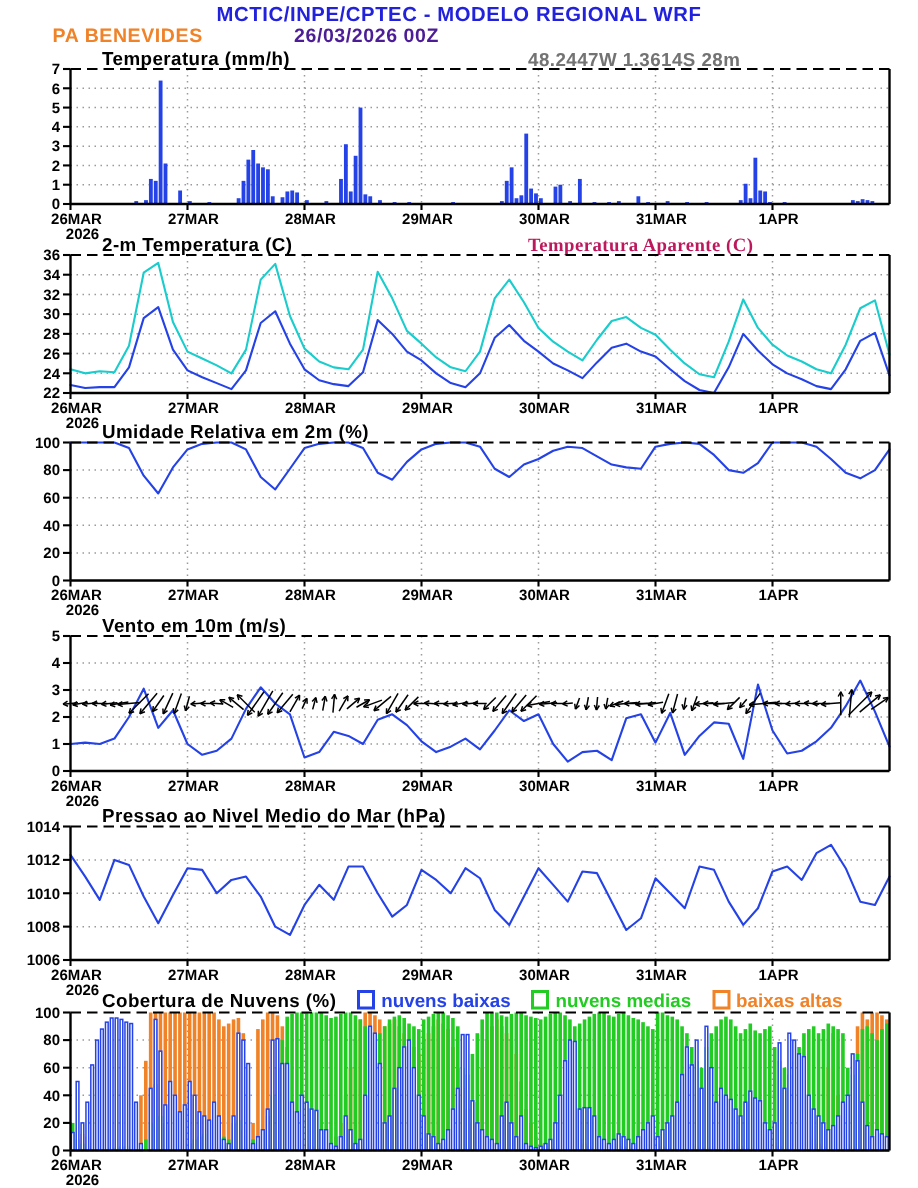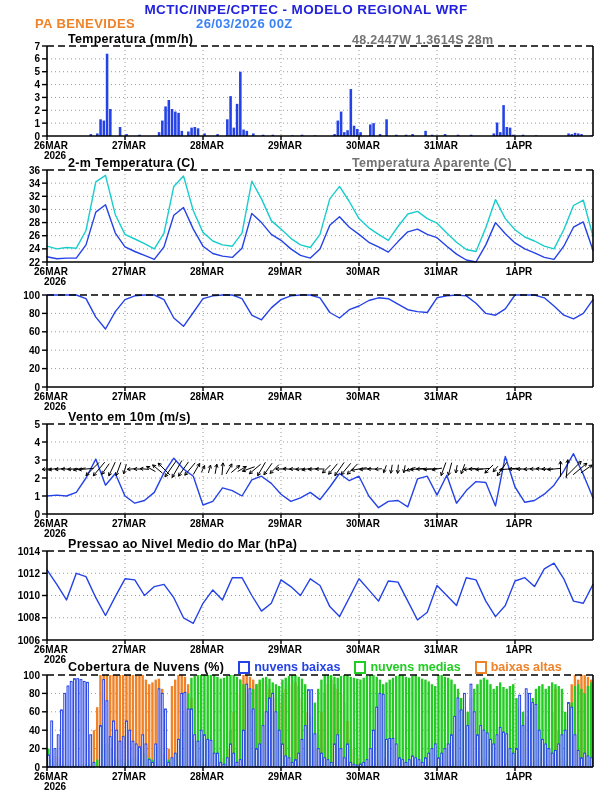--- a/index.html
+++ b/index.html
@@ -2,42 +2,43 @@
 <html><head>
 <meta charset="utf-8">
 <style>
   html,body{margin:0;padding:0;background:#fff;}
   .page{position:relative;width:612px;height:792px;background:#ffffff;overflow:hidden;
         font-family:"Liberation Sans","DejaVu Sans",sans-serif;font-weight:700;}
   .hdr-title{position:absolute;top:2px;left:0;width:612px;text-align:center;
              font-size:13.5px;letter-spacing:.4px;color:#2222DD;}
   .abs{position:absolute;white-space:nowrap;}
   .station{top:16px;left:35px;font-size:13px;color:#F08228;letter-spacing:.4px;}
-  .runtime{top:16px;left:196px;font-size:13px;color:#3b82f6;letter-spacing:.4px;text-align:right;}
+  .runtime{top:16px;left:196px;font-size:13px;color:#4c1d95;letter-spacing:.4px;text-align:right;}
   .coords{top:33px;left:352px;font-size:12.5px;color:#737373;letter-spacing:.3px;}
   .ptitle{font-size:12.5px;color:#000;letter-spacing:.3px;}
-  .c-cyan{color:#737373;} .c-blue{color:#2442E6;} .c-green{color:#22CC22;} .c-orange{color:#F08228;}
+  .c-cyan{color:#be185d;font-family:Liberation Serif, serif;} .c-blue{color:#2442E6;} .c-green{color:#22CC22;} .c-orange{color:#F08228;}
   .legend-row{display:flex;align-items:center;gap:14px;}
-  .legend-item{display:flex;align-items:flex-end;gap:4px;font-size:12.5px;}
+  .legend-item{display:flex;align-items:flex-start;gap:4px;font-size:12.5px;}
   .sq{display:inline-block;width:8px;height:9px;border:2px solid currentColor;background:#fff;}
   svg text{font-family:"Liberation Sans","DejaVu Sans",sans-serif;font-weight:700;}
   #charts{position:absolute;top:0;left:0;}
 </style>
 </head>
 <body>
 
 <div class="page">
   <div class="hdr-title">MCTIC/INPE/CPTEC - MODELO REGIONAL WRF</div>
   <div class="abs station">PA BENEVIDES</div>
   <div class="abs runtime">26/03/2026 00Z</div>
   <div class="abs coords">48.2447W 1.3614S 28m</div>
 
   <div class="abs ptitle" style="top:32px;left:68px">Temperatura (mm/h)</div>
   <div class="abs ptitle" style="top:156px;left:68px">2-m Temperatura (C)</div>
   <div class="abs ptitle c-cyan" style="top:156px;left:352px">Temperatura Aparente (C)</div>
+  <div class="abs ptitle" style="top:281px;left:68px">Umidade Relativa em 2m (%)</div>
   <div class="abs ptitle" style="top:410px;left:68px">Vento em 10m (m/s)</div>
   <div class="abs ptitle" style="top:537px;left:68px">Pressao ao Nivel Medio do Mar (hPa)</div>
 
   <div class="abs legend-row" style="top:660px;left:68px">
     <span class="ptitle">Cobertura de Nuvens (%)</span>
     <span class="legend-item c-blue">
       <span class="sq"></span>
       <span>nuvens baixas</span>
     </span>
     <span class="legend-item c-green">

